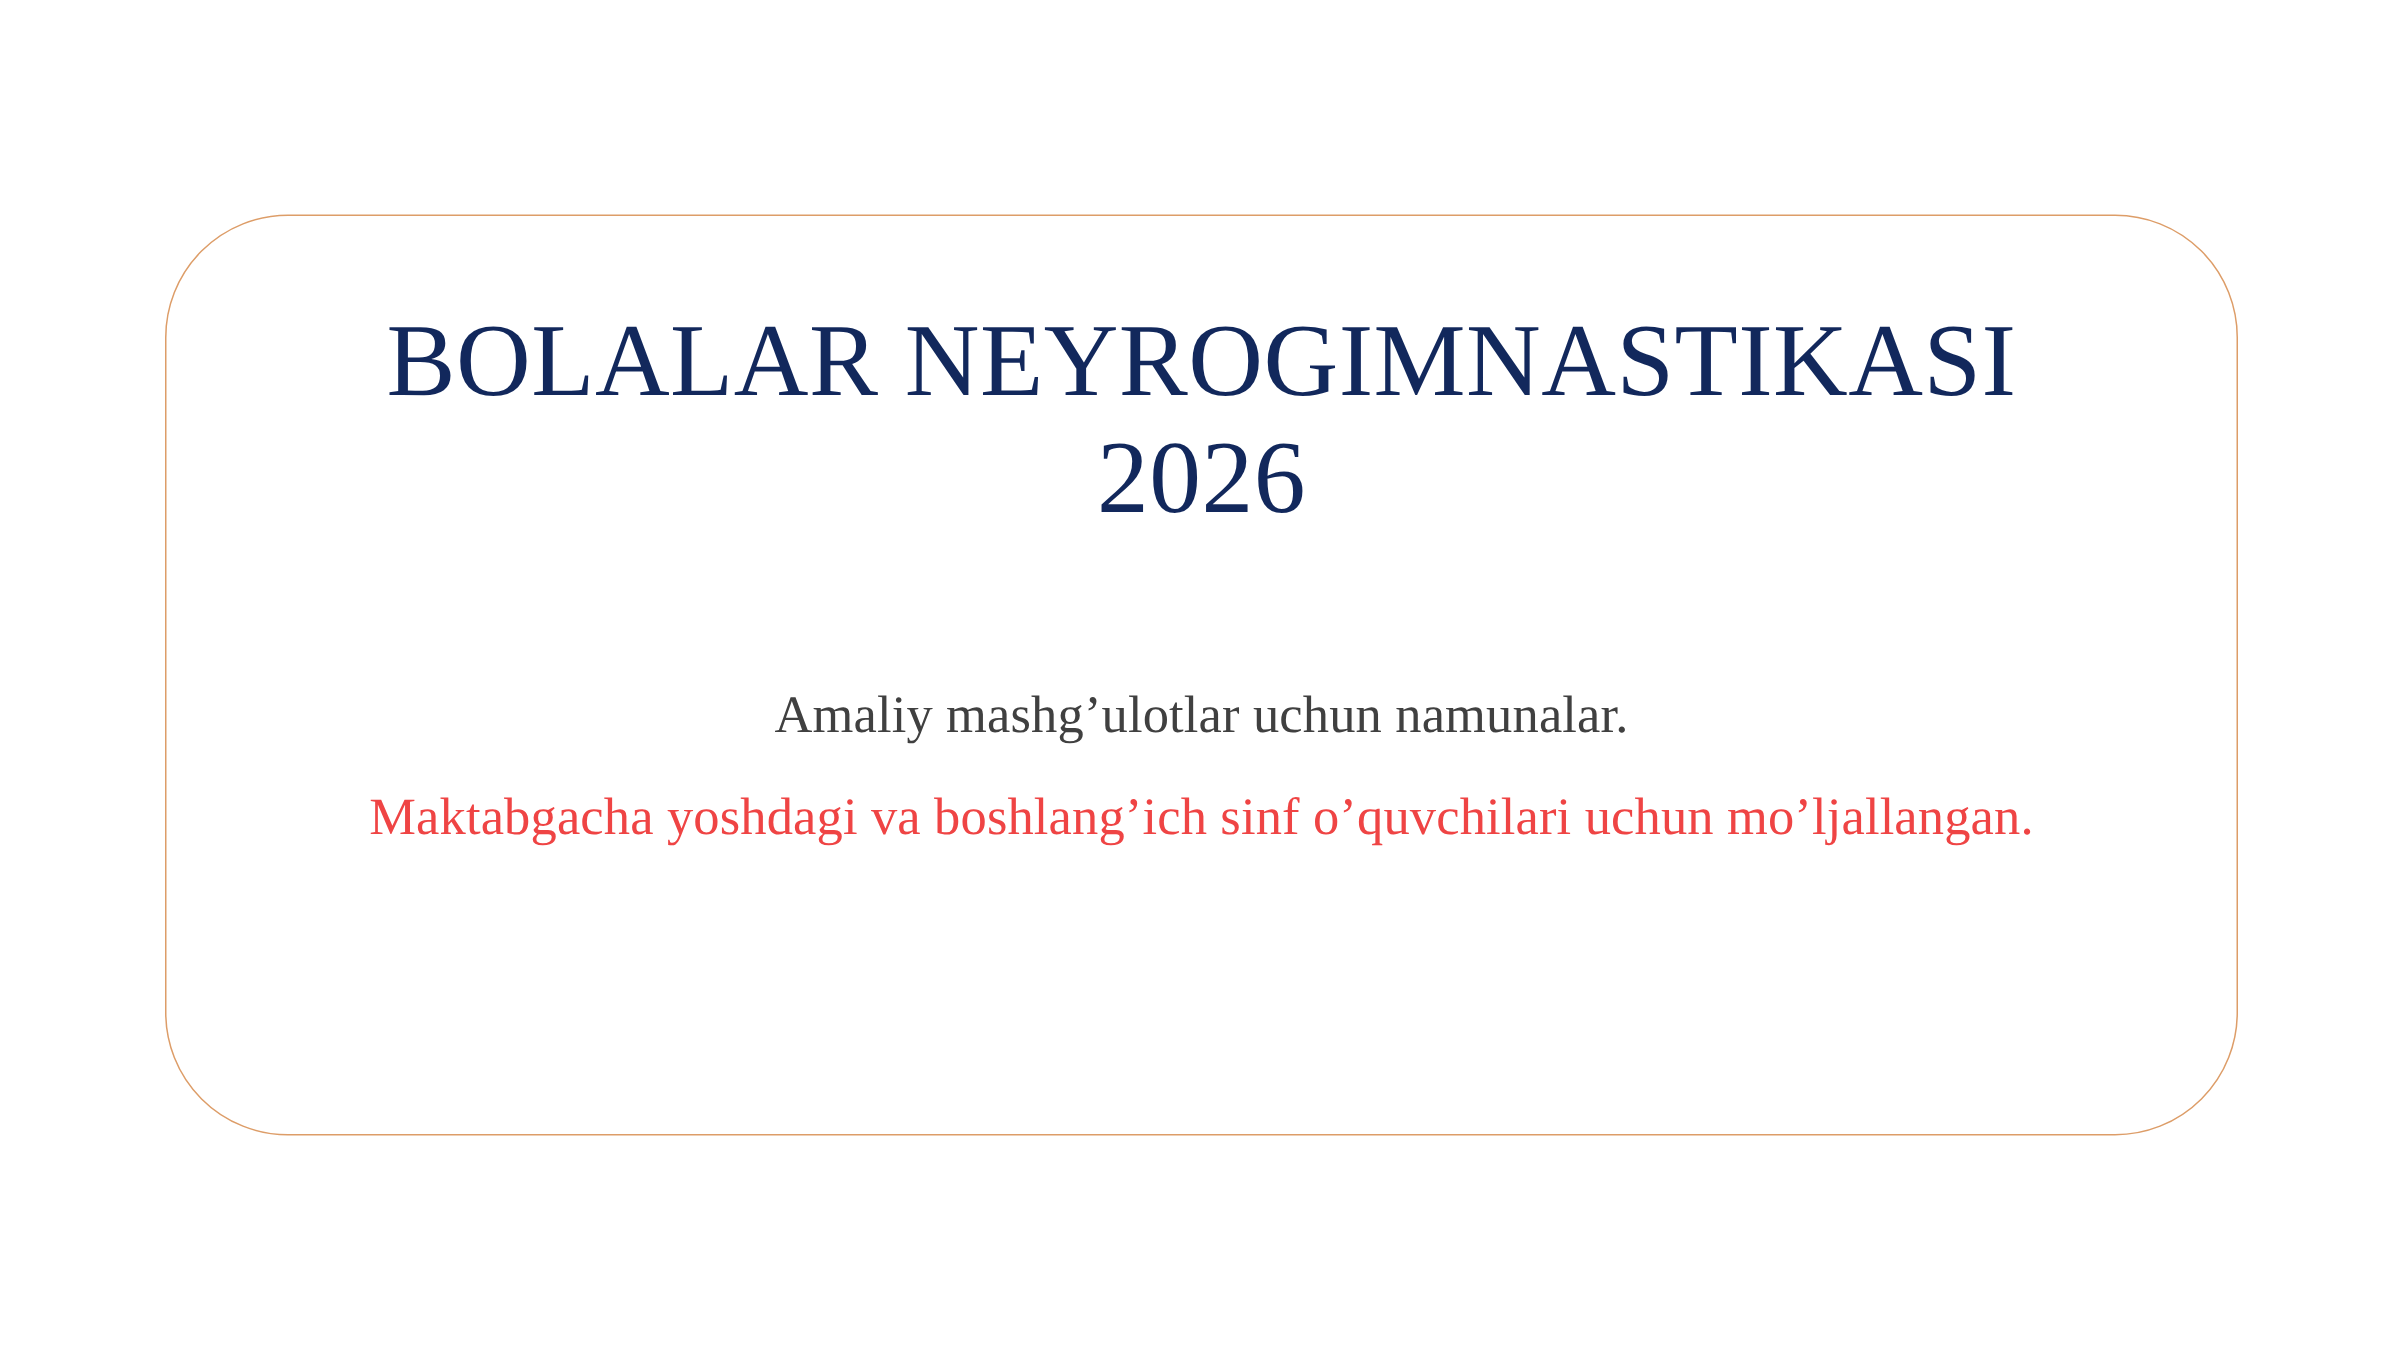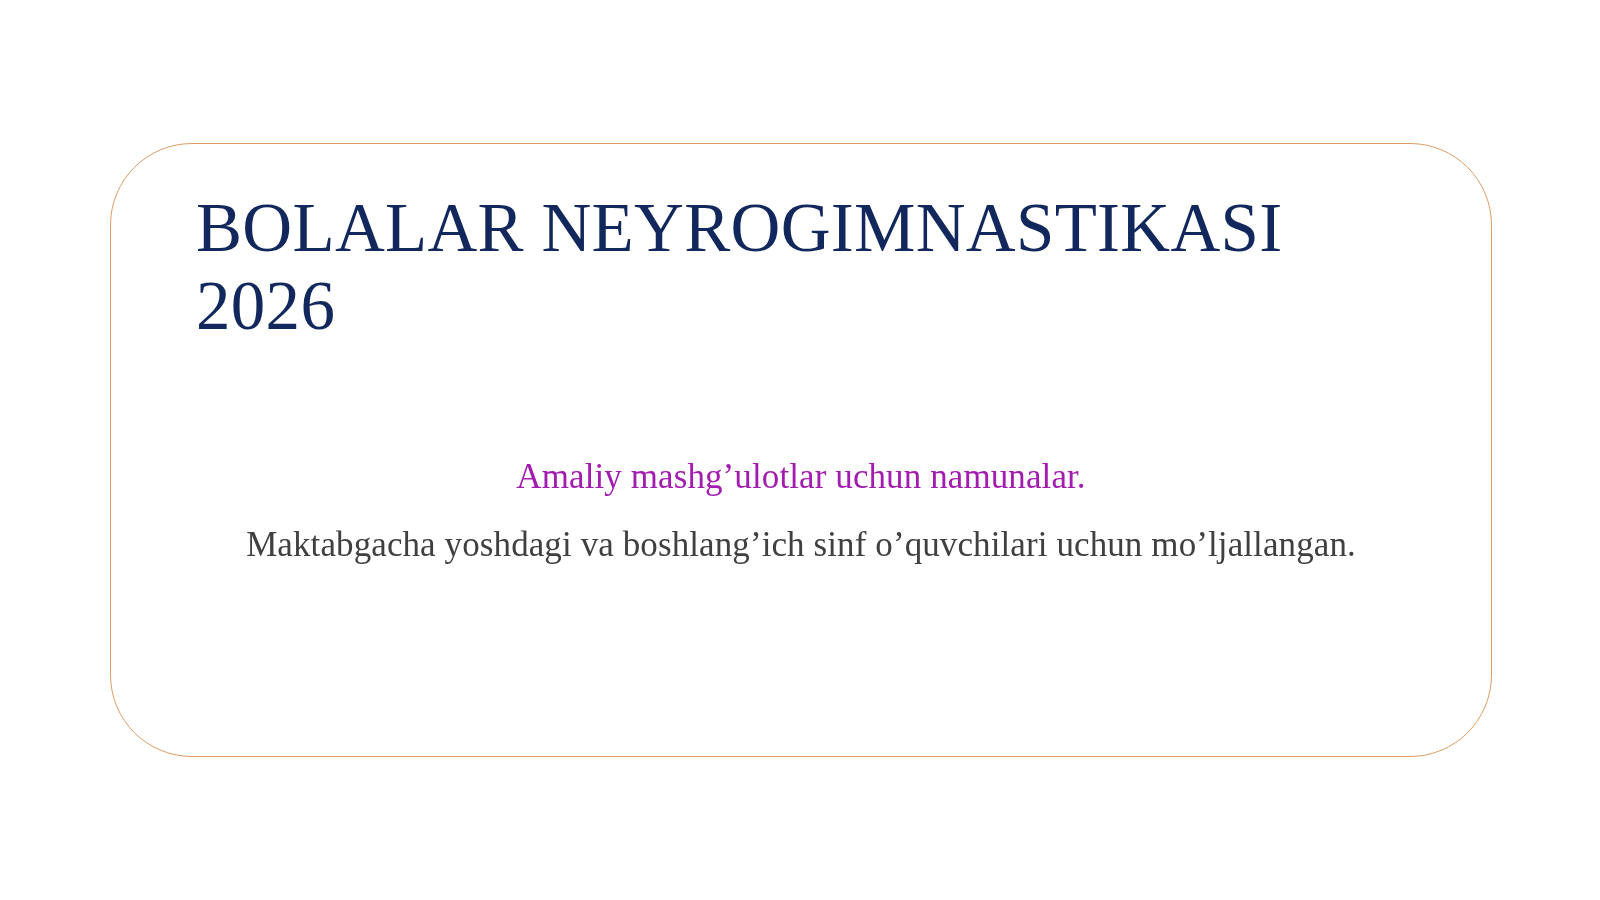--- a/index.html
+++ b/index.html
@@ -43,23 +43,23 @@
     height: 100%;
     box-sizing: border-box;
     padding: 0;
   }
 
   
   #title-block {
     position: absolute;
     left: 50%;
     transform: translateX(-50%);
-    top: 46px;
+    top: 58px;
     width: 1210px;
-    text-align: left;
+    text-align: center;
   }
 
   .slide-title {
     margin: 0;
     color: #12285c;
     font-family: "Liberation Serif", "DejaVu Serif", serif;
     font-weight: 400;
     font-size: 69px;
     line-height: 1.13;
     letter-spacing: 0.3px;
@@ -102,20 +102,20 @@
   <div id="slide-card" style="border-color: rgb(221, 157, 104); border-radius: 82px;">
     <div id="card-inner">
 
       <div id="title-block">
         <h1 class="slide-title" style="color: rgb(18, 40, 92);"><span class="title-line1">BOLALAR NEYROGIMNASTIKASI</span>
           <span class="title-line2">2026</span>
         </h1>
       </div>
 
       <div id="body-block">
-        <p class="body-para" style="color: #a21caf;">Amaliy mashg’ulotlar uchun namunalar.</p>
-        <p class="body-para" style="color: #404040;">Maktabgacha yoshdagi va boshlang’ich sinf o’quvchilari uchun mo’ljallangan.</p>
+        <p class="body-para" style="color: #404040;">Amaliy mashg’ulotlar uchun namunalar.</p>
+        <p class="body-para" style="color: #ef4444;">Maktabgacha yoshdagi va boshlang’ich sinf o’quvchilari uchun mo’ljallangan.</p>
       </div>
 
     </div>
   </div>
 
 </div>
 
 </body></html>

